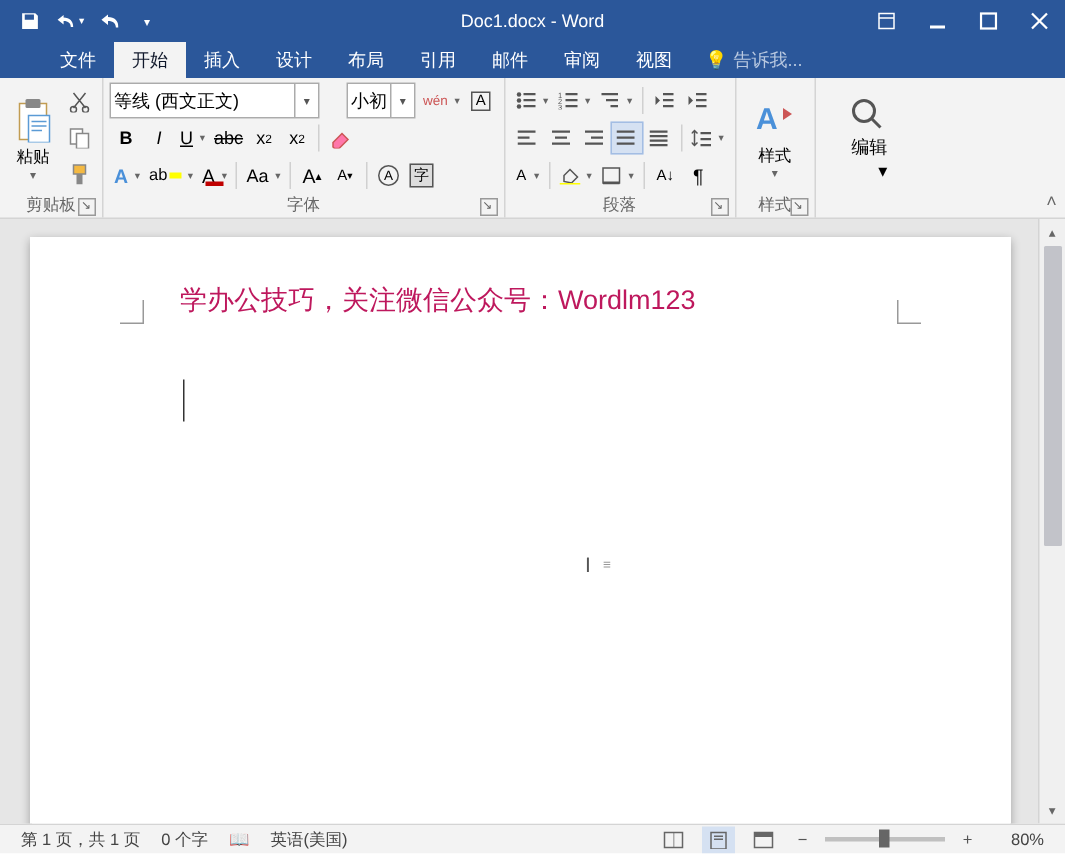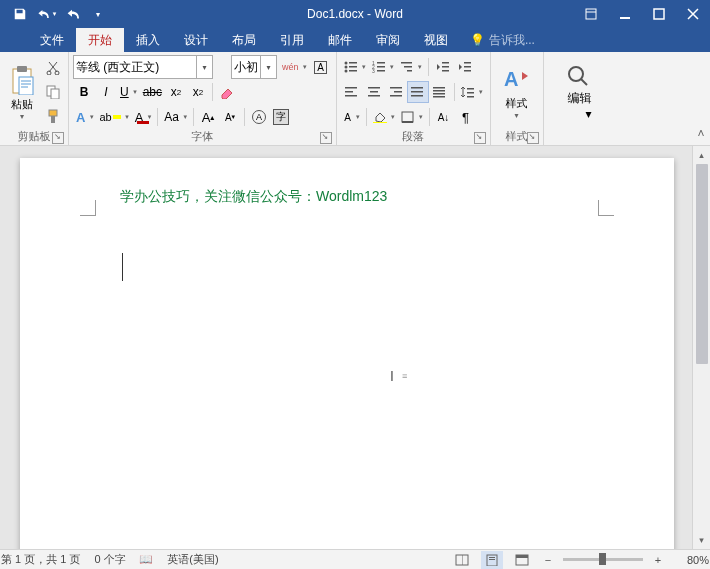--- a/index.html
+++ b/index.html
@@ -11,21 +11,21 @@
 .qat-btn { width: 24px; height: 22px; display: flex; align-items: center; justify-content: center; color: #fff; }
 .qat-btn svg { fill: #fff; }
 .titlebar .title { position: absolute; left: 50%; transform: translateX(-50%); font-size: 12px; }
 .titlebar .winctrl { margin-left: auto; display: flex; }
 .win-btn { width: 34px; height: 28px; display: flex; align-items: center; justify-content: center; color: #fff; }
 
 
 .tabs { height: 24px; background: #2b579a; display: flex; align-items: stretch; color: #fff; font-size: 12px; }
 .tab { padding: 0 12px; display: flex; align-items: center; cursor: pointer; }
 .tab.file { background: #2b579a; padding-left: 40px; }
-.tab.active { background: #f3f3f3; color: #b91c1c; }
+.tab.active { background: #f3f3f3; color: #0f172a; }
 .tab-tell { color: #b8c8e0; display: flex; align-items: center; gap: 4px; padding: 0 10px; }
 .tab-right { margin-left: auto; display: flex; }
 .tab-share { display: flex; align-items: center; gap: 4px; padding: 0 10px; }
 
 
 .ribbon { height: 94px; background: #f3f3f3; border-bottom: 1px solid #d4d4d4; display: flex; }
 .group { border-right: 1px solid #d4d4d4; padding: 3px 4px 1px 4px; display: flex; flex-direction: column; }
 .group-body { flex: 1; display: flex; }
 .group-label { text-align: center; font-size: 11px; color: #666; height: 15px; position: relative; }
 .group-dlg { position: absolute; right: 0; bottom: 0; width: 12px; height: 12px; border: 1px solid #999; cursor: pointer; }
@@ -60,27 +60,27 @@
 
 .docarea { position: relative; height: 403px; background: #e6e6e6; overflow: hidden; }
 .vscroll { position: absolute; right: 0; top: 0; width: 18px; height: 100%; background: #f0f0f0; border-left: 1px solid #d4d4d4; }
 .vscroll .up, .vscroll .down { height: 18px; display: flex; align-items: center; justify-content: center; font-size: 9px; color: #666; cursor: pointer; }
 .vscroll .down { position: absolute; bottom: 0; width: 100%; }
 .vscroll .thumb { position: absolute; top: 18px; left: 3px; width: 12px; height: 200px; background: #c2c3c9; border-radius: 1px; cursor: pointer; }
 .page { position: absolute; left: 20px; top: 12px; width: 654px; height: 840px; background: #fff; box-shadow: 0 2px 6px rgba(0,0,0,0.3); }
 .cmark { position: absolute; }
 .cmark.tl { top: 42px; left: 60px; border-right: 1px solid #999; border-bottom: 1px solid #999; width: 16px; height: 16px;}
 .cmark.tr { top: 42px; right: 60px; border-left: 1px solid #999; border-bottom: 1px solid #999; width: 16px; height: 16px;}
-.header-text { position: absolute; top: 30px; left: 100px; color: #15803d; font-size: 14px; font-weight: 500; }
+.header-text { position: absolute; top: 30px; left: 100px; color: #be185d; font-size: 18px; font-weight: 500; }
 .cursor { position: absolute; top: 95px; left: 102px; width: 1px; height: 28px; background: #333; }
 .ibeam { position: absolute; top: 210px; left: 370px; font-size: 14px; color: #555; }
 .ibeam-mark { position: absolute; top: 213px; left: 382px; color: #999; font-size: 9px; letter-spacing: -1px;}
 
 
-.status { height: 20px; background: #f3f3f3; border-top: 1px solid #d4d4d4; display: flex; align-items: center; font-size: 11px; color: #444; padding: 0 1px; gap: 14px; }
+.status { height: 20px; background: #f3f3f3; border-top: 1px solid #d4d4d4; display: flex; align-items: center; font-size: 11px; color: #444; padding: 0 14px; gap: 14px; }
 .status .right { margin-left: auto; display: flex; align-items: center; gap: 8px; }
 .view-btn { width: 22px; height: 18px; display: flex; align-items: center; justify-content: center; cursor: pointer; }
 .zoom-slider { width: 80px; height: 3px; background: #c0c0c0; position: relative; }
 .zoom-slider .knob { position: absolute; width: 7px; height: 12px; background: #666; top: -5px; left: 36px; cursor: pointer; }
 .zoom-btn { width: 14px; text-align: center; cursor: pointer; color: #555; }
 </style>
 </head>
 <body>
 
 <div class="titlebar">

